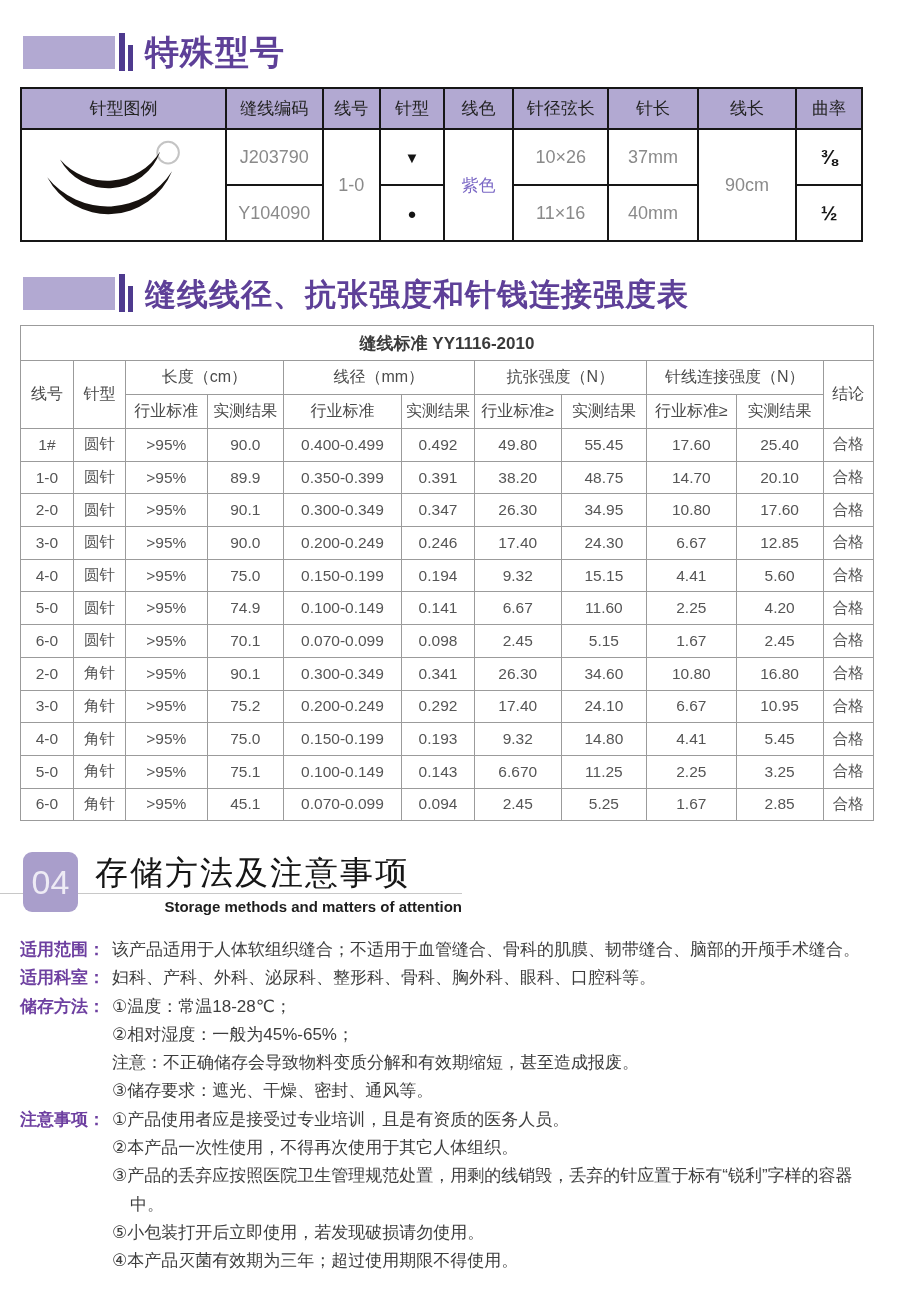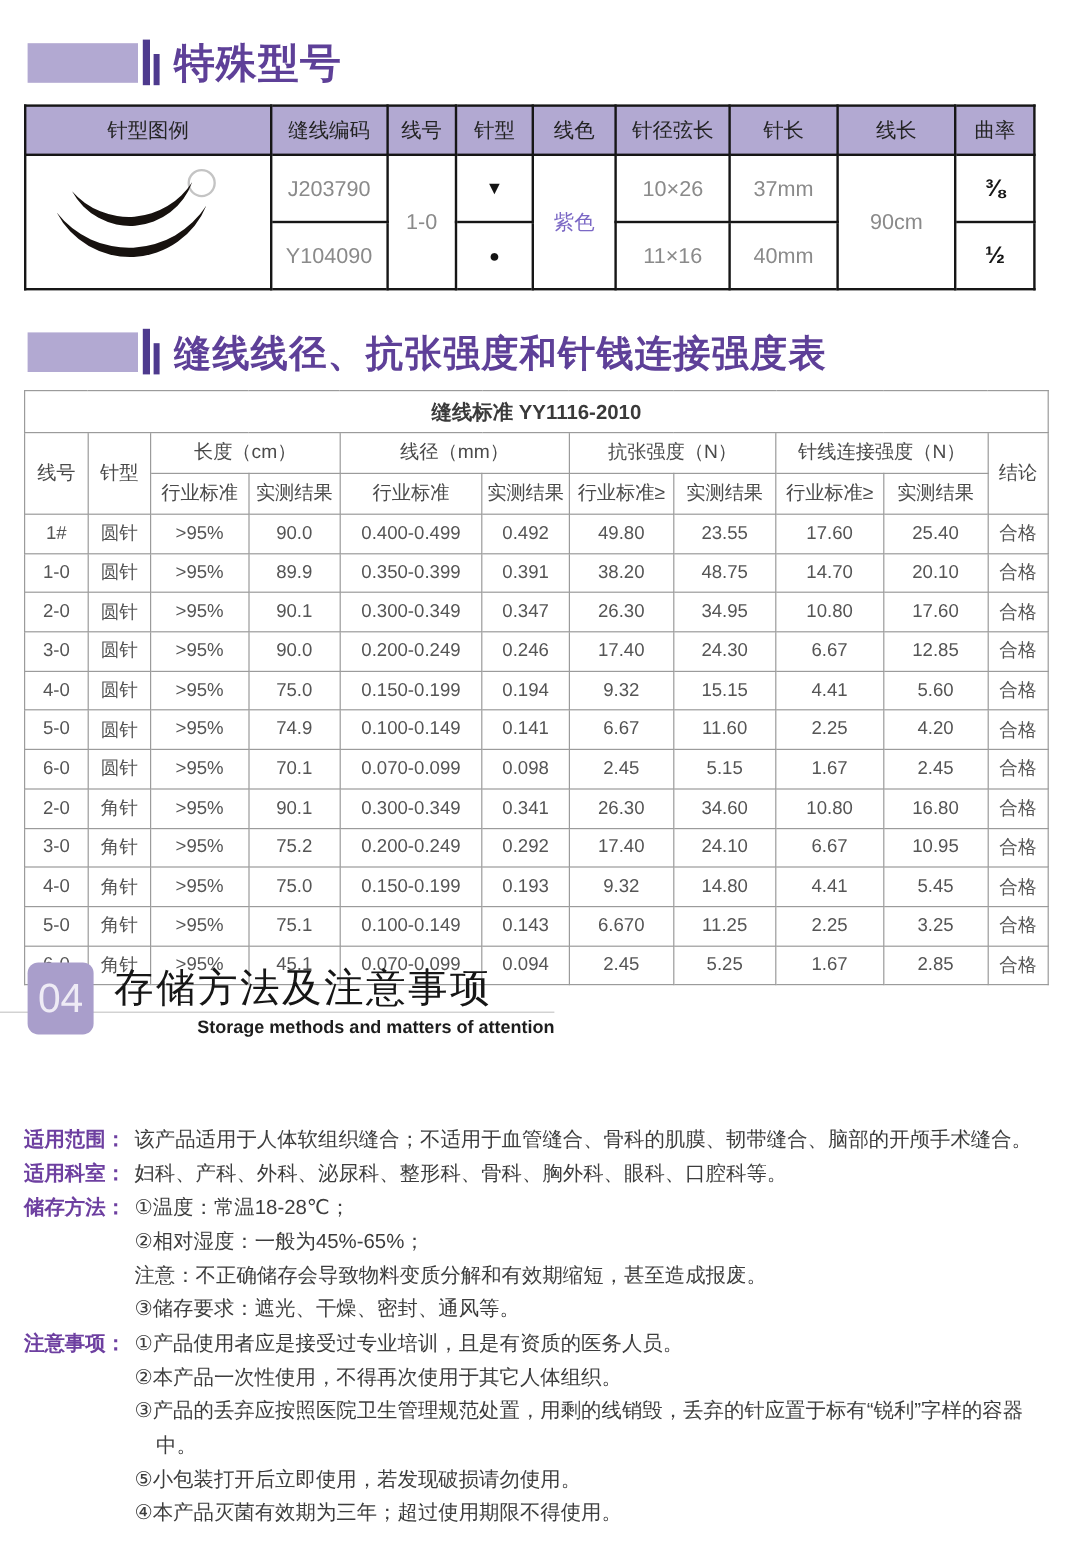--- a/index.html
+++ b/index.html
@@ -31,21 +31,21 @@
 
   
   .t2 { position:absolute; left:20px; top:325px; width:854px; border:1px solid #6f6f6f; }
   .t2 th, .t2 td { border:1px solid #9b9b9b; text-align:center; vertical-align:middle;
                    color:#555; font-weight:normal; background:#fff; }
   .t2 thead tr.cap th { height:35px; font-size:17px; font-weight:bold; color:#3a3a3a;margin-left:12px; }
   .t2 thead th { font-size:16px; height:34px; color:#4a4a4a; }
   .t2 tbody td { height:32.7px; font-size:15.5px; }
 
   
-  .sec04 { position:absolute; left:0; top:800px; width:718px; height:80px; }
+  .sec04 { position:absolute; left:0; top:850px; width:718px; height:80px; }
   .sec04 .rule { position:absolute; left:0; top:43px; width:462px; height:1px; background:#c8c8c8; }
   .badge { position:absolute; left:23px; top:2px; width:55px; height:60px; background:#a99ecb;
            border-radius:9px; display:flex; align-items:center; justify-content:center;
            font-size:34px; color:#eeebf5; font-weight:300; }
   .sec04-title { position:absolute; left:95px; top:1px; font-size:33px; color:#161616;
                  font-weight:500; letter-spacing:2px; white-space:nowrap; }
   .sec04-sub { position:absolute; left:0; top:48px; width:462px; text-align:right;
                font-size:15px; font-weight:bold; color:#1d1d1d;padding-left:44px; }
 
   
@@ -168,21 +168,21 @@
     </thead>
     <tbody>
         <tr>
           <td>1#</td>
           <td>圆针</td>
           <td>&gt;95%</td>
           <td>90.0</td>
           <td>0.400-0.499</td>
           <td>0.492</td>
           <td>49.80</td>
-          <td>23.55</td>
+          <td>55.45</td>
           <td>17.60</td>
           <td>25.40</td>
           <td>合格</td>
         </tr>
         <tr>
           <td>1-0</td>
           <td>圆针</td>
           <td>&gt;95%</td>
           <td>89.9</td>
           <td>0.350-0.399</td>

